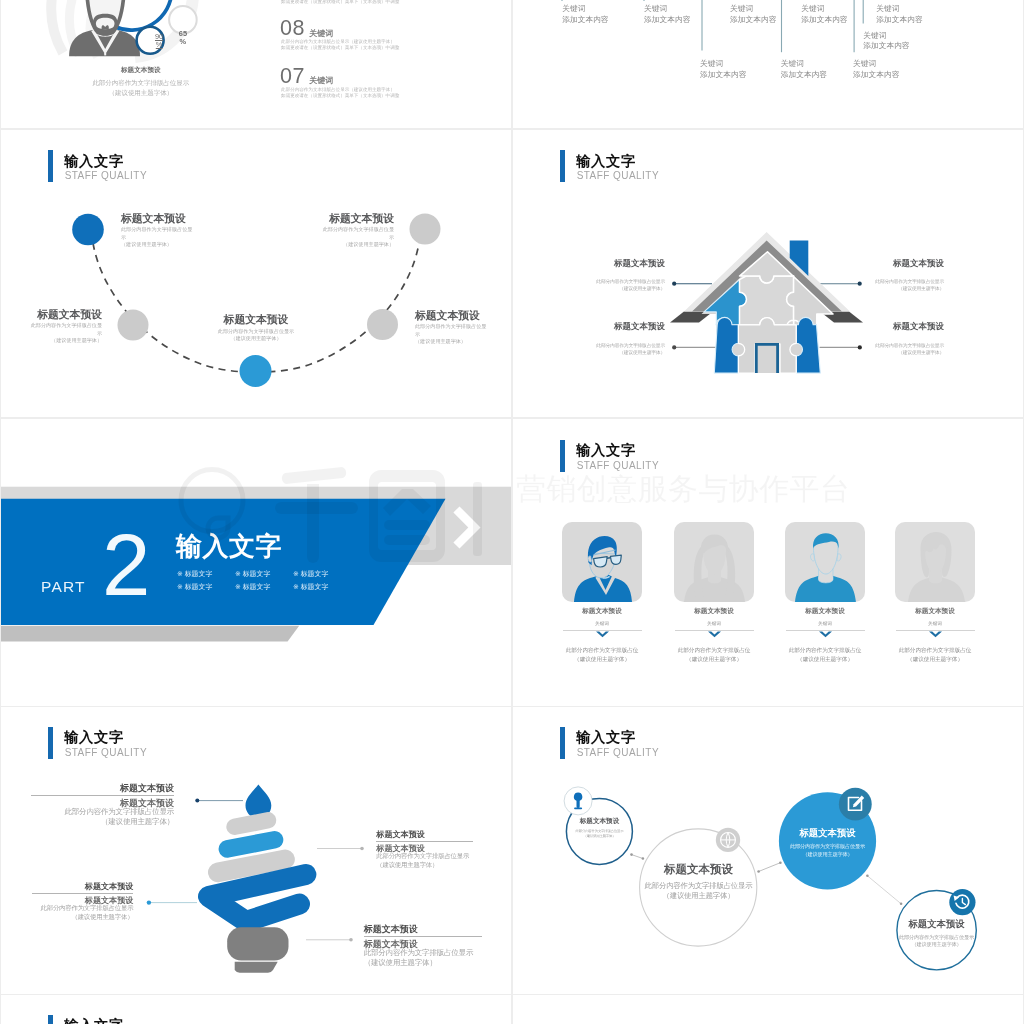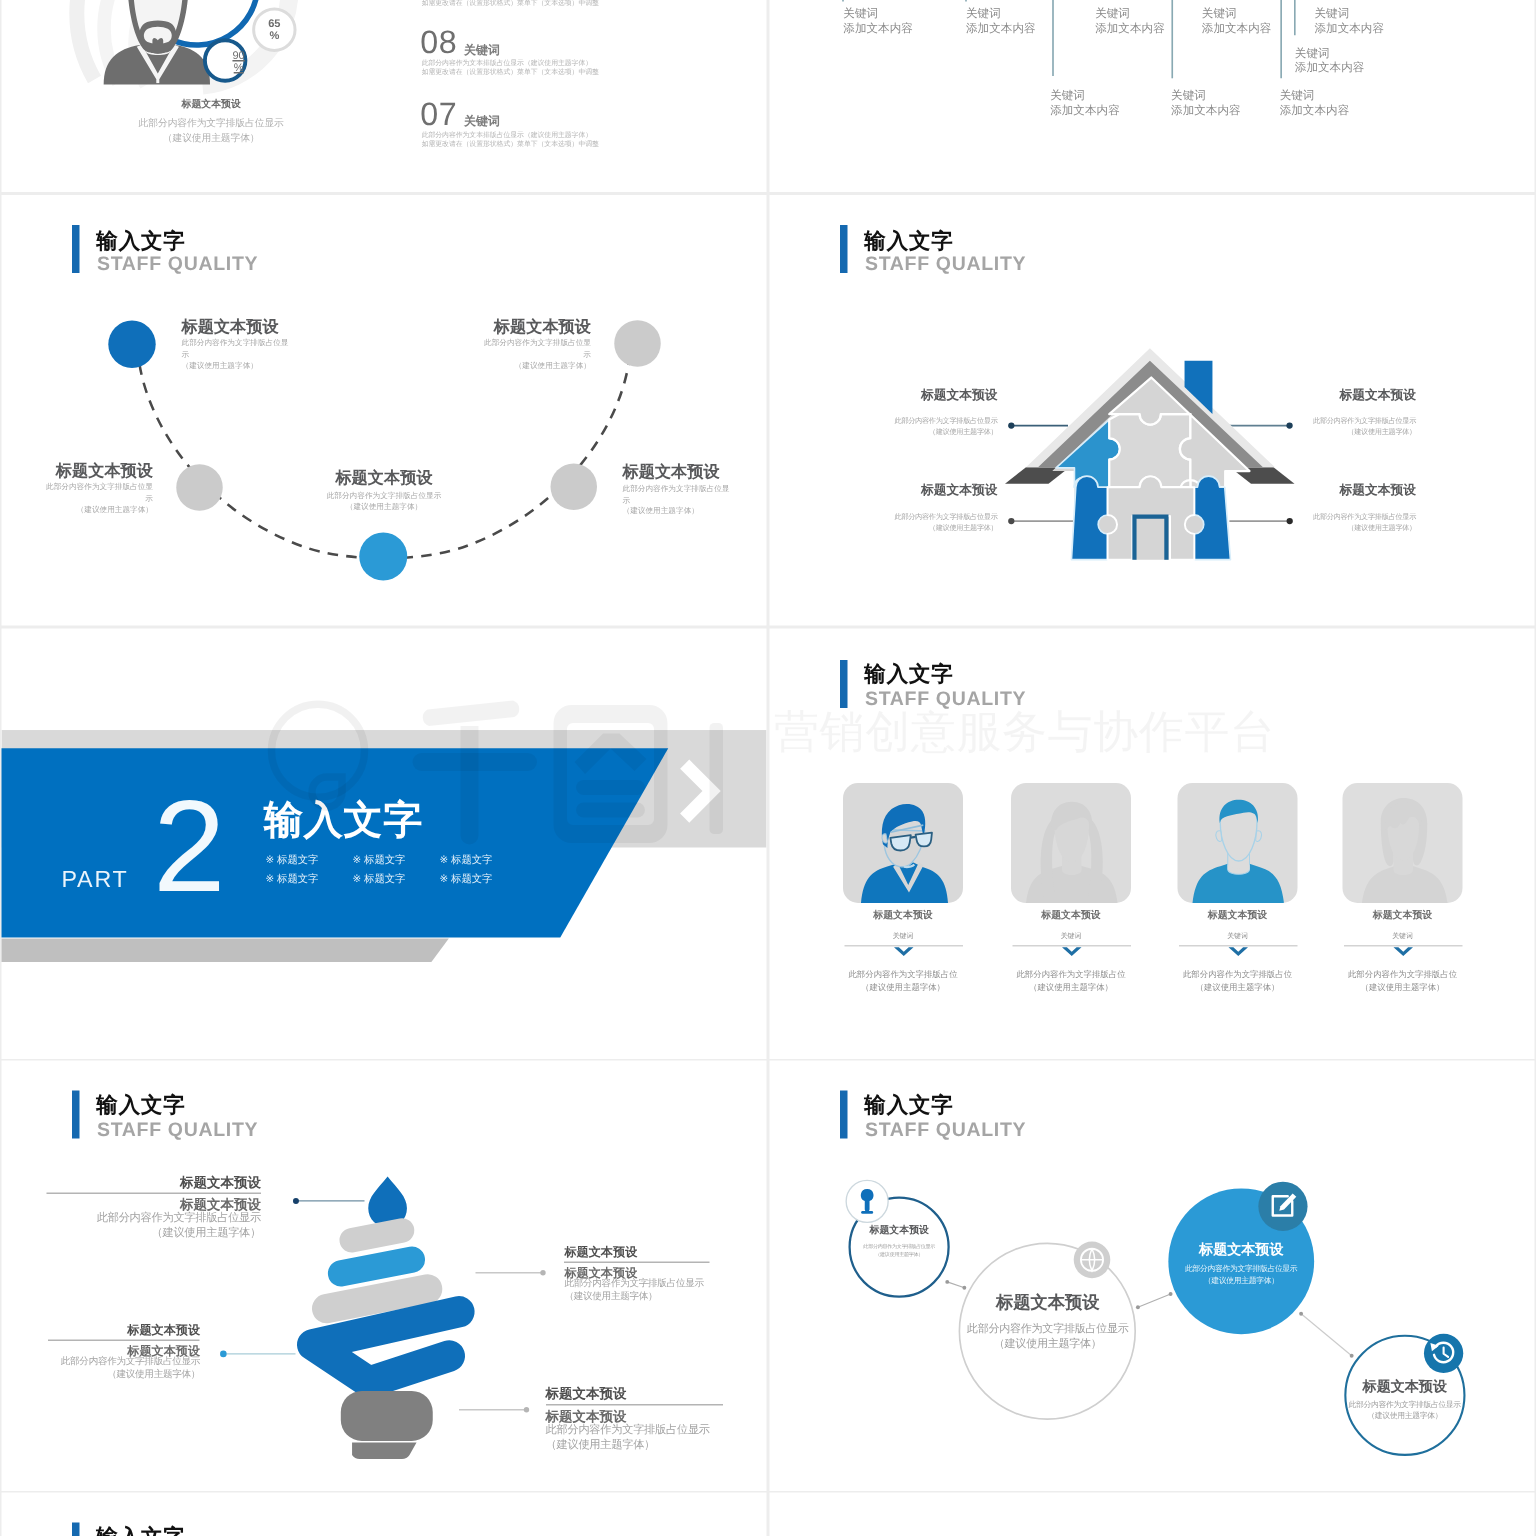--- a/index.html
+++ b/index.html
@@ -9,22 +9,22 @@
   #page{position:relative;width:1024px;height:1024px;overflow:hidden;background:#ededed;}
   .slide{position:absolute;background:#fff;overflow:hidden;width:510px;height:287.2px;}
   .col0{left:1px;}
   .col1{left:513px;}
 
   
   .hdr{position:absolute;}
   .hdr .bar{position:absolute;left:-0.2px;top:-0.9px;width:5.4px;height:32px;background:#1569b0;}
   .hdr .t1{position:absolute;left:16.2px;top:1.3px;font-size:14.3px;font-weight:700;color:#111111;
            letter-spacing:.6px;line-height:16px;white-space:nowrap;}
-  .hdr .t2{position:absolute;left:16.7px;top:20.2px;font-size:13px;color:#a5a5a5;letter-spacing:.45px;
-           line-height:9px;white-space:nowrap;font-weight:bold;}
+  .hdr .t2{position:absolute;left:16.7px;top:20.2px;font-size:10px;color:#a5a5a5;letter-spacing:.45px;
+           line-height:9px;white-space:nowrap;}
 
   .ttl{font-size:10.8px;font-weight:700;color:#58595b;white-space:nowrap;line-height:11px;}
   .bdy{font-size:5.1px;color:#a7a7a7;line-height:7.4px;}
   .tg .bdy{margin-top:2.5px;}
   .tg2 .ttl{font-size:8.5px;line-height:9px;}
   .tg2 .bdy{font-size:4.8px;letter-spacing:-0.22px;line-height:7px;margin-top:10.5px;white-space:nowrap;}
   .abs{position:absolute;}
   svg{display:block;overflow:visible;}
 
   
@@ -107,21 +107,21 @@
         <path d="M 97.6 178.1 C 101 176.3 107.4 176.3 110.8 178.1 C 113.7 179.7 114.2 183.1 112.6 185.7 C 110.5 189 97.9 189 95.8 185.7 C 94.2 183.1 94.7 179.7 97.6 178.1 Z" fill="#f4f4f4"></path>
         <path d="M 104.2 185.9 C 102.4 183.7 101 183.9 100.6 185.9 L 100.6 188.6 L 107.8 188.6 L 107.8 185.9 C 107.4 183.9 106 183.7 104.2 185.9 Z" fill="#6e6e6e"></path>
       </g>
       <circle cx="149.1" cy="199.3" r="13.5" fill="#ffffff" stroke="#17598c" stroke-width="2.6"></circle>
       <circle cx="181.9" cy="178.8" r="13.8" fill="#ffffff" stroke="#dcdcdc" stroke-width="2"></circle>
     </svg>
     <div class="abs s1-bub" style="left:134.1px;top:191.5px;width:48px;text-decoration:underline;">
       <div>90</div>
       <div>%</div>
     </div>
-    <div class="abs s1-bub" style="left:166.9px;top:171px;width:30px;font-weight:bold;">
+    <div class="abs s1-bub" style="left:166.9px;top:189px;width:30px;font-weight:bold;">
       <div>65</div>
       <div>%</div>
     </div>
     <div class="abs" style="left:59.8px;top:224.5px;width:160px;text-align:center;">
       <div class="s1-ttl">标题文本预设</div>
       <div class="s1-bdy">
         <div>此部分内容作为文字排版占位显示</div>
         <div>（建议使用主题字体）</div>
       </div>
     </div>

